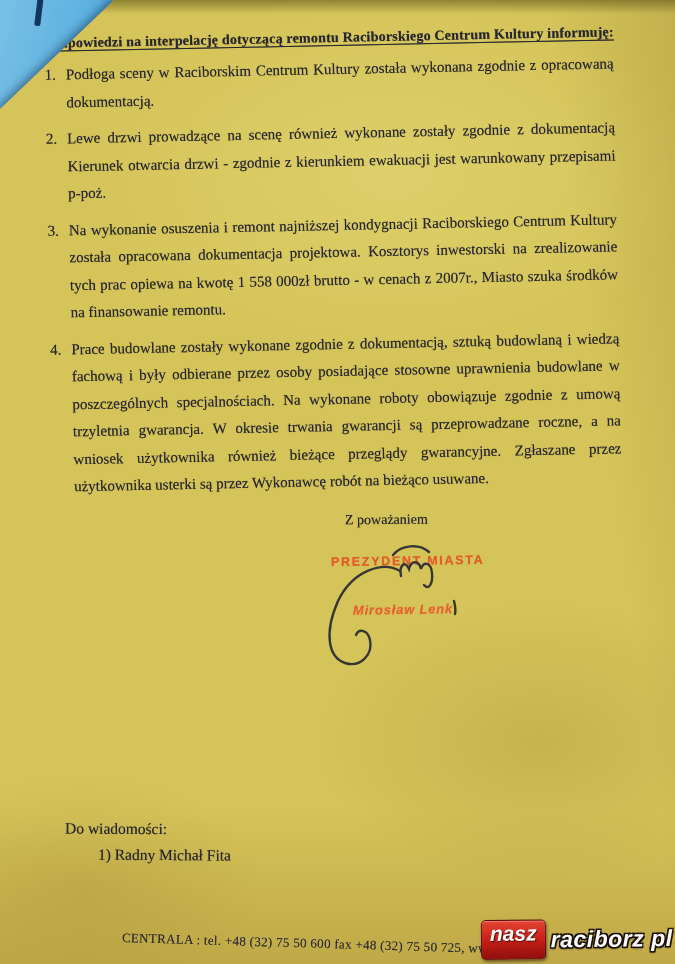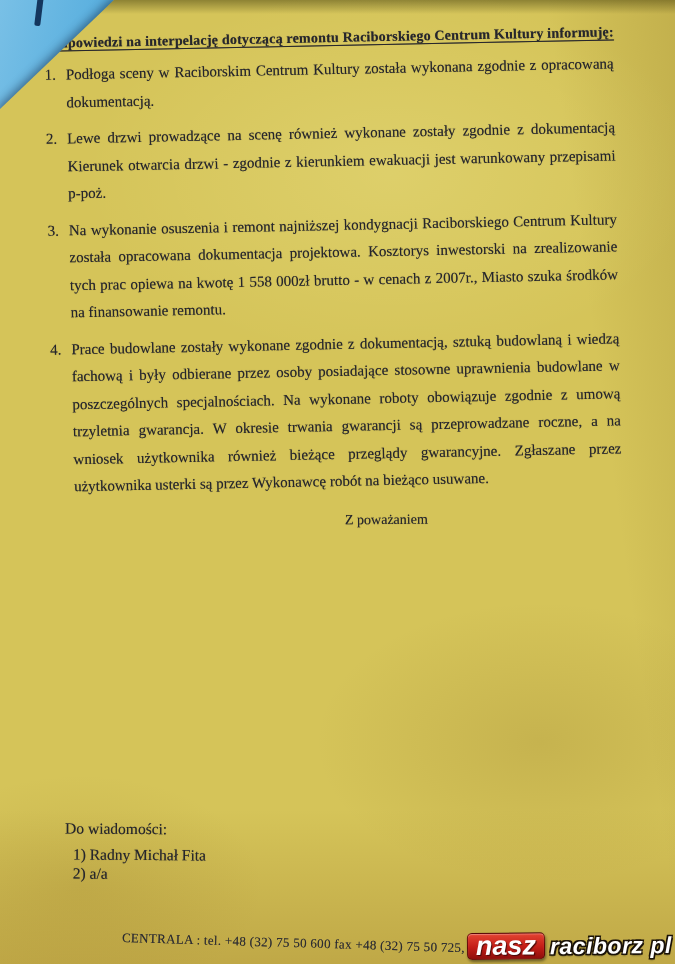--- a/index.html
+++ b/index.html
@@ -51,38 +51,38 @@
   }
   .stamp-name{
     position:absolute;left:40px;top:62px;white-space:nowrap;
     font-family:"Liberation Sans",sans-serif;font-style:italic;font-weight:bold;
     font-size:13px;letter-spacing:.8px;color:rgba(230,92,48,.92);
     text-shadow:0 0 1px rgba(230,92,48,.5);transform:rotate(-1deg);
   }
   .signature-svg{position:absolute;left:0;top:0;}
   .cc-block{position:absolute;left:65px;top:820px;transform:rotate(.4deg);}
   .cc-heading{font-size:15.5px;margin:0 0 7px 0;white-space:nowrap;}
-  .cc-item{font-size:15.5px;line-height:19px;margin-left:8px;white-space:nowrap;}
+  .cc-item{font-size:15.5px;line-height:19px;margin-left:33px;white-space:nowrap;}
   .footer-line{
     position:absolute;left:122px;top:930px;white-space:nowrap;
     font-size:13px;letter-spacing:.3px;color:#2c2c32;
     transform:rotate(1.7deg);transform-origin:left center;
     text-shadow:0 0 .6px rgba(40,40,50,.5);
   }
   .logo{
     position:absolute;right:3px;bottom:5px;display:flex;align-items:center;gap:5px;
     font-family:"Liberation Sans",sans-serif;font-style:italic;font-weight:bold;
     transform:rotate(-.6deg);
   }
   .logo-badge{
-    display:inline-block;padding:1px 8px 1px 8px;border-radius:5px;
+    display:inline-block;padding:1px 8px 14px 8px;border-radius:5px;
     background:linear-gradient(180deg,#e44432 0%,#c21d16 55%,#8f0f0c 100%);
     border:1px solid rgba(50,0,0,.65);
     box-shadow:1px 2px 3px rgba(0,0,0,.45), inset 0 1px 1px rgba(255,255,255,.35);
-    color:#fff;font-size:27px;line-height:23px;
+    color:#fff;font-size:21px;line-height:23px;
     text-shadow:1px 1px 1px rgba(0,0,0,.6);
   }
   .logo-site{
     color:#fff;font-size:23px;line-height:24px;letter-spacing:.5px;
     text-shadow:
       -1.5px -1.5px 0 #1a1208,1.5px -1.5px 0 #1a1208,
       -1.5px 1.5px 0 #1a1208,1.5px 1.5px 0 #1a1208,
       0 2px 2px rgba(0,0,0,.55);
   }
 </style>
@@ -112,25 +112,36 @@
         </div>
         <div class="doc-item">
           <span class="num">4.</span>
           <p class="txt">Prace budowlane zostały wykonane zgodnie z dokumentacją, sztuką budowlaną i wiedzą fachową i były odbierane przez osoby posiadające stosowne uprawnienia budowlane w poszczególnych specjalnościach. Na wykonane roboty obowiązuje zgodnie z umową trzyletnia gwarancja. W okresie trwania gwarancji są przeprowadzane roczne, a na wniosek użytkownika również bieżące przeglądy gwarancyjne. Zgłaszane przez użytkownika usterki są przez Wykonawcę robót na bieżąco usuwane.</p>
         </div>
       </div>
     </div>
 
     <div class="closing">Z poważaniem</div>
 
+    <div class="stamp-block">
+      <span class="stamp-title">PREZYDENT MIASTA</span>
+      <span class="stamp-name">Mirosław Lenk</span>
+      <svg class="signature-svg" width="190" height="135" viewBox="0 0 190 135">
+        <g fill="none" stroke="#2b2b33" stroke-width="2.4" stroke-linecap="round" opacity="0.92">
+          <path d="M 80 15 C 88 5, 106 3, 116 12"></path>
+          <path d="M 88 36 C 86 25, 92 20, 96 29 C 98 20, 106 20, 108 29 C 110 21, 118 22, 119 33 C 120 43, 116 51, 111 45"></path>
+          <path d="M 87 31 C 70 21, 40 30, 25 61 C 11 93, 15 117, 32 123 C 48 128, 60 114, 57 100 C 55 90, 46 88, 43 95"></path>
+          <path d="M 141 61 C 142 65, 143 70, 142 74"></path>
+        </g>
+      </svg>
+    </div>
 
     <div class="cc-block">
       <p class="cc-heading">Do wiadomości:</p>
       <div class="cc-item">1) Radny Michał Fita</div>
-      <div class="cc-item">2) a/a</div>
     </div>
 
     <div class="footer-line">CENTRALA : tel. +48 (32) 75 50 600 fax +48 (32) 75 50 725,  www.racibo</div>
 
     <div class="logo">
       <span class="logo-badge">nasz</span>
       <span class="logo-site">raciborz pl</span>
     </div>
 
   </div>

